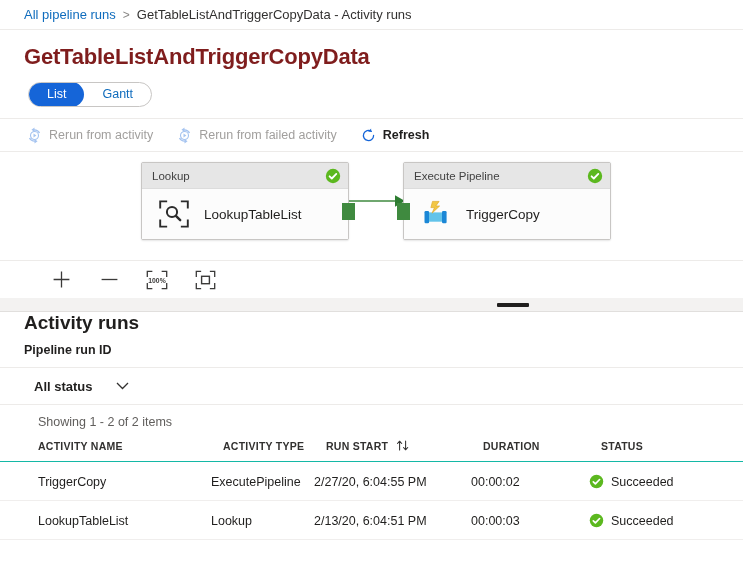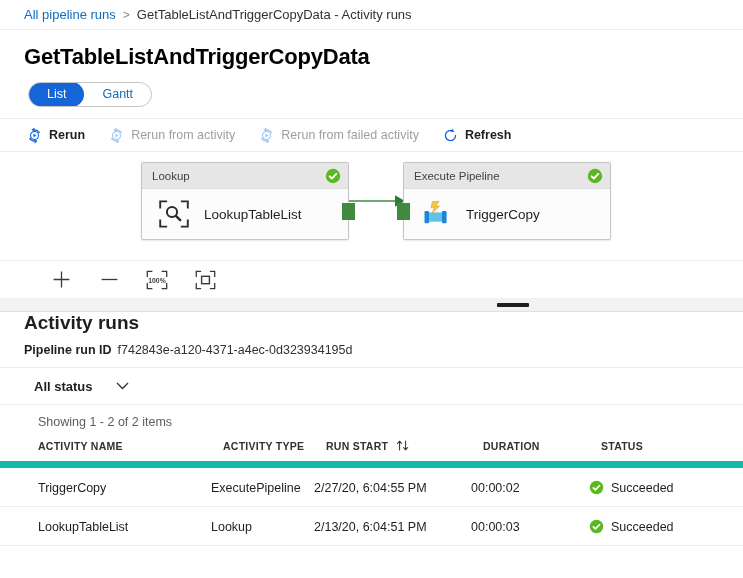--- a/index.html
+++ b/index.html
@@ -31,21 +31,21 @@
   .bc-link { color: #0f6cbd; cursor: pointer; }
   .bc-sep { color: #8a8886; margin: 0 7px; font-size: 12px; }
   .bc-current { color: #323130; }
 
   
   .page-title {
     padding: 14px 0 0 24px;
     font-size: 22px;
     font-weight: 600;
     letter-spacing: -0.2px;
-    color: #000000;
+    color: #7f1d1d;
   }
 
   
   .pill-wrap {
     margin: 12px 0 0 28px;
     display: inline-flex;
     align-items: center;
     border: 1px solid #c8c6c4;
     border-radius: 14px;
     height: 25px;
@@ -217,21 +217,21 @@
     border-collapse: collapse;
     table-layout: fixed;
   }
   .tbl th {
     text-align: left;
     font-size: 10.5px;
     font-weight: 700;
     letter-spacing: .25px;
     color: #323130;
     padding: 0 0 9px 12px;
-    border-bottom: 7px solid #14b8a6;
+    border-bottom: 1px solid #14b8a6;
     vertical-align: bottom;
   }
   .tbl td {
     font-size: 12.5px;
     color: #201f1e;
     padding: 12px 0 11px 0;
     border-bottom: 1px solid #f0eeed;
     vertical-align: middle;
   }
   .c1 { width: 211px; padding-left: 38px !important; }
@@ -260,29 +260,20 @@
 
   
   <div class="pill-wrap">
     <div class="pill active">List</div>
     <div class="pill">Gantt</div>
   </div>
 
   
   <div class="cmdbar">
 
-    <div class="cmd">
-      <svg class="ico" viewBox="0 0 20 20">
-        <path d="M10 2.6a7.4 7.4 0 0 1 6.6 4.1l-1.4.6A5.9 5.9 0 0 0 10 4.1V6L6.4 3.3 10 .6z" fill="#1565d8"></path>
-        <path d="M10 17.4a7.4 7.4 0 0 1-6.6-4.1l1.4-.6a5.9 5.9 0 0 0 5.2 3.2V14l3.6 2.7-3.6 2.7z" fill="#1565d8"></path>
-        <circle cx="10" cy="10" r="4.7" fill="none" stroke="#1565d8" stroke-width="1.3"></circle>
-        <path d="M8.8 7.7l3.4 2.3-3.4 2.3z" fill="#1565d8"></path>
-      </svg>
-      <span class="lbl">Rerun</span>
-    </div>
 
     <div class="cmd disabled">
       <svg class="ico" viewBox="0 0 20 20">
         <path d="M10 2.6a7.4 7.4 0 0 1 6.6 4.1l-1.4.6A5.9 5.9 0 0 0 10 4.1V6L6.4 3.3 10 .6z" fill="#1565d8"></path>
         <path d="M10 17.4a7.4 7.4 0 0 1-6.6-4.1l1.4-.6a5.9 5.9 0 0 0 5.2 3.2V14l3.6 2.7-3.6 2.7z" fill="#1565d8"></path>
         <circle cx="10" cy="10" r="4.7" fill="none" stroke="#1565d8" stroke-width="1.3"></circle>
         <path d="M8.8 7.7l3.4 2.3-3.4 2.3z" fill="#1565d8"></path>
       </svg>
       <span class="lbl">Rerun from activity</span>
     </div>
@@ -398,21 +389,20 @@
   
   <div class="splitter-area">
     <div class="splitter-handle"></div>
   </div>
 
   
   <div class="runs-title">Activity runs</div>
 
   <div class="runid-row">
     <span class="runid-label">Pipeline run ID</span>
-    <span class="runid-value">f742843e-a120-4371-a4ec-0d323934195d</span>
   </div>
 
   <div class="filter-row">
     <div class="filter-btn">
       <span>All status</span>
       <svg class="chev" width="13" height="8" viewBox="0 0 13 8">
         <path d="M1 1l5.5 5.5L12 1" fill="none" stroke="#323130" stroke-width="1.3"></path>
       </svg>
     </div>
   </div>

